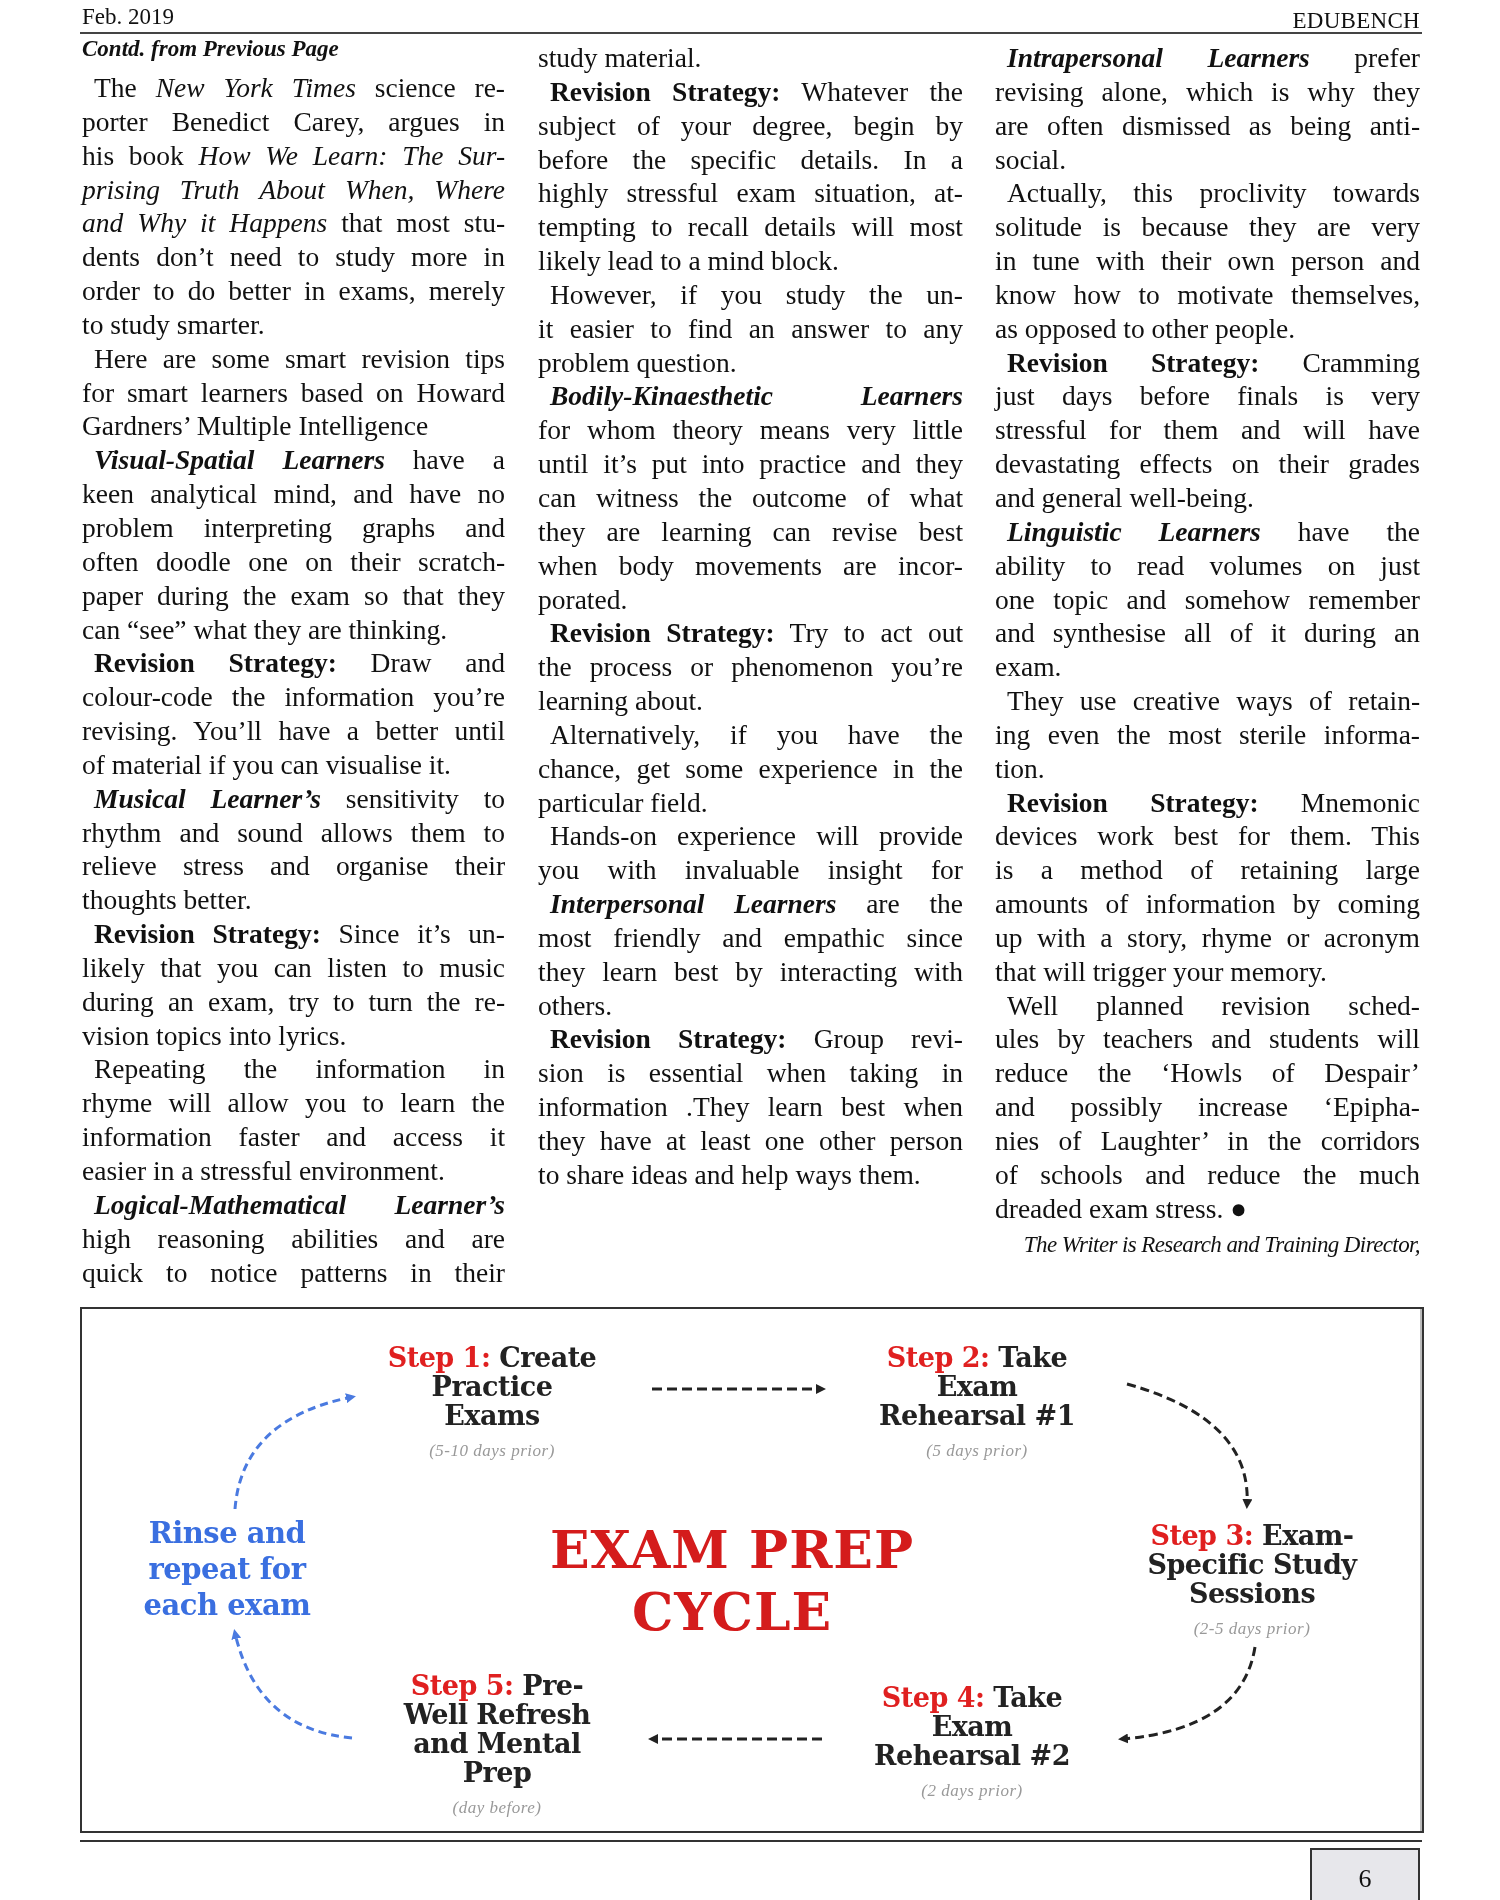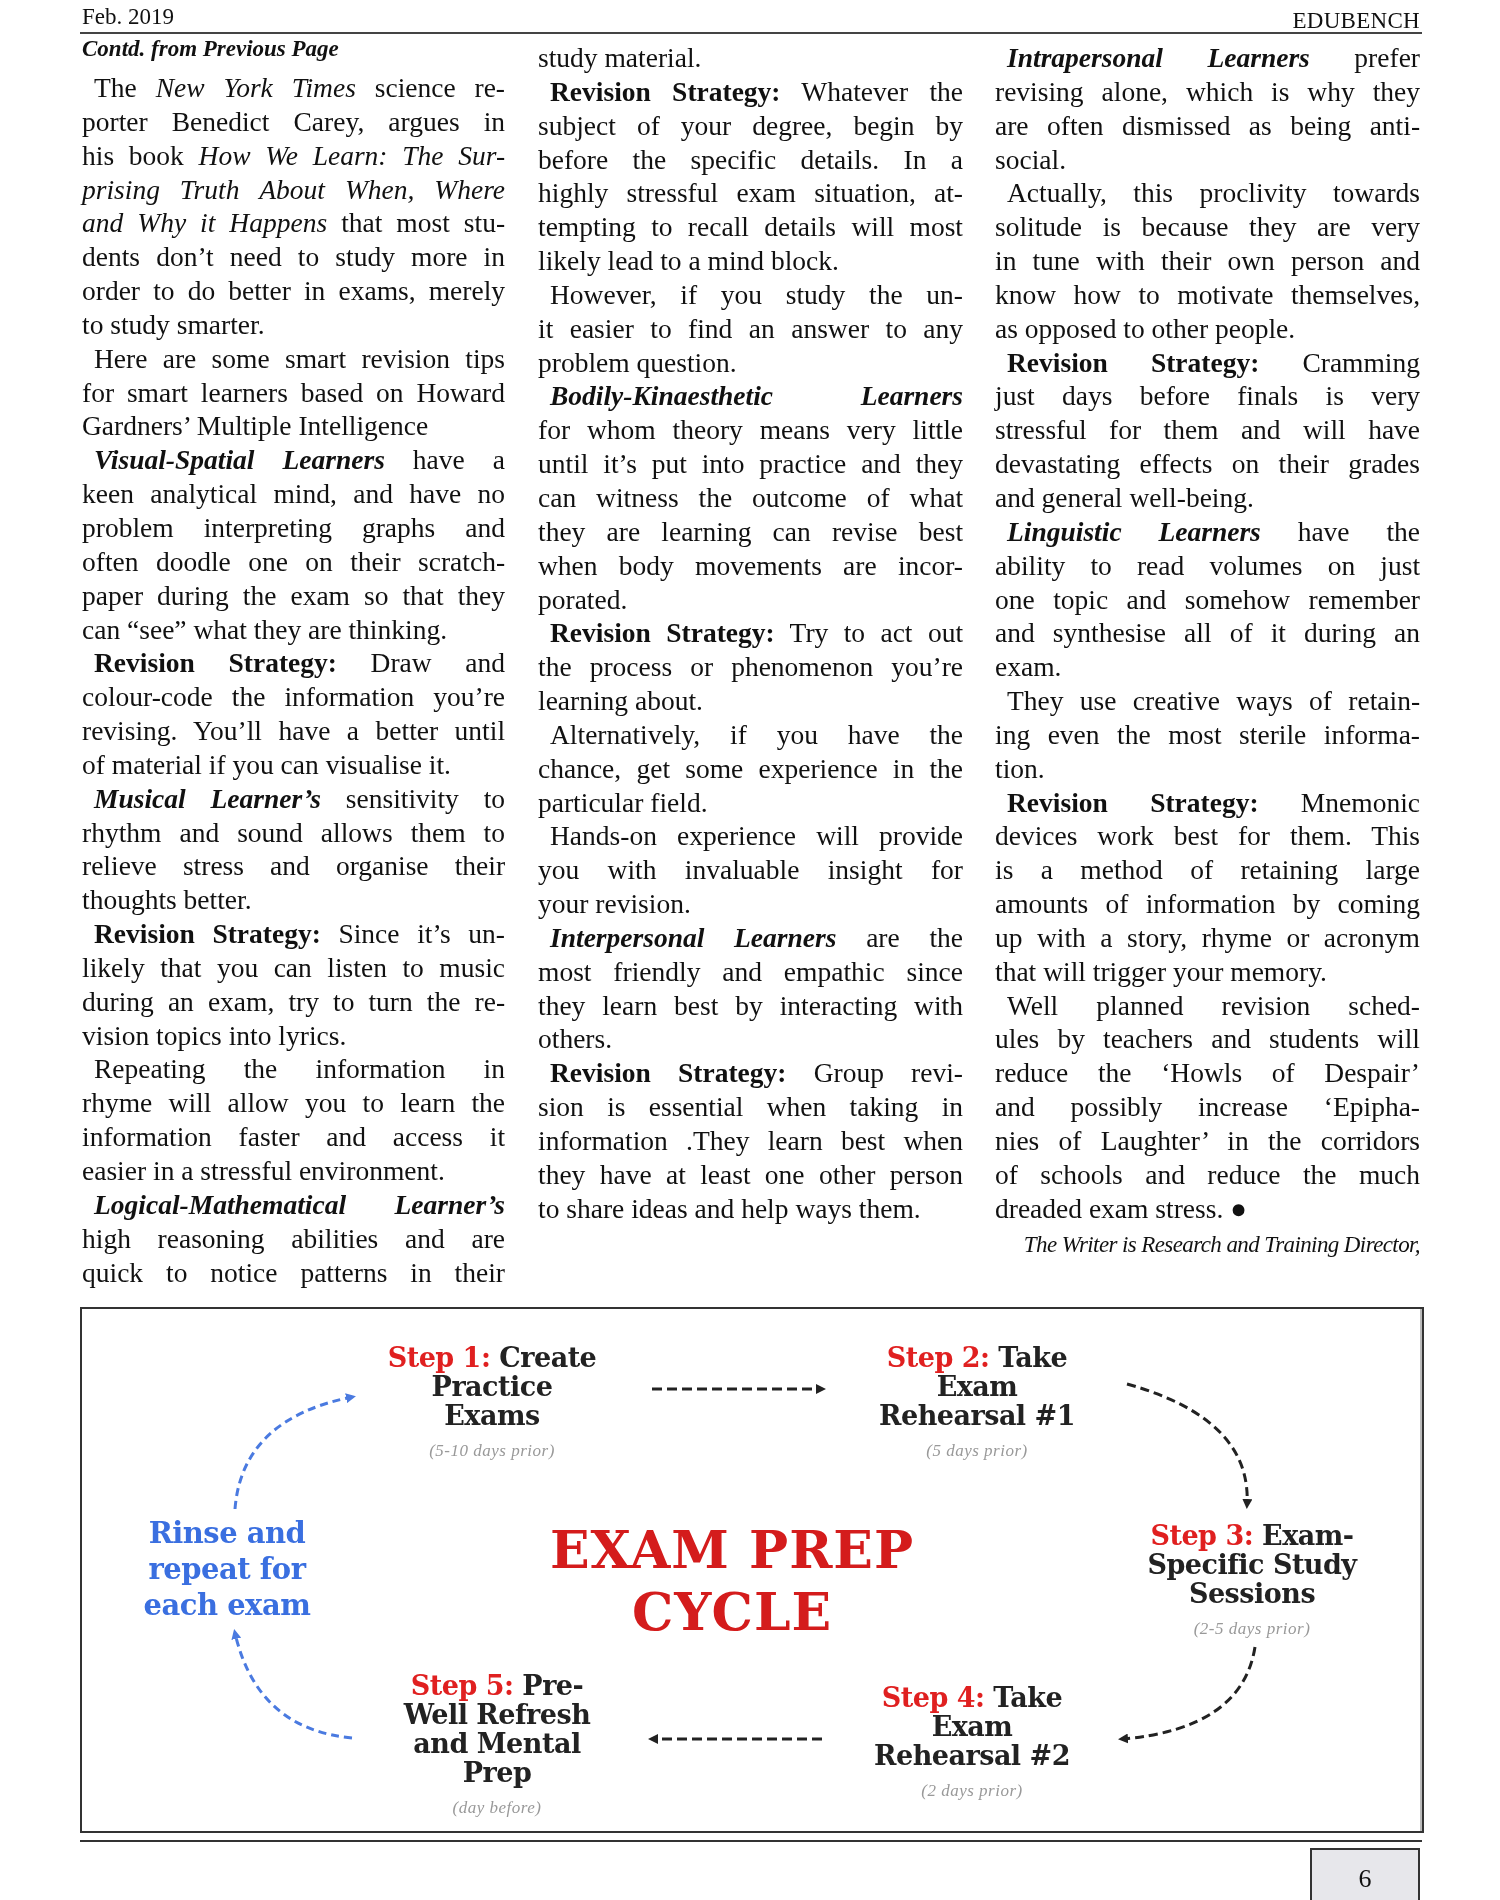--- a/index.html
+++ b/index.html
@@ -106,21 +106,20 @@
     <span class="ln" style="white-space: normal;"><span style="white-space: nowrap;">when</span> <span style="white-space: nowrap;">body</span> <span style="white-space: nowrap;">movements</span> <span style="white-space: nowrap;">are</span> <span style="white-space: nowrap;">incor-</span></span>
     <span class="ln last" style="white-space: normal;"><span style="white-space: nowrap;">porated.</span></span>
     <span class="ln ind" style="white-space: normal;"><span class="b" style="white-space: nowrap;">Revision</span> <span class="b" style="white-space: nowrap;">Strategy:</span> <span style="white-space: nowrap;">Try</span> <span style="white-space: nowrap;">to</span> <span style="white-space: nowrap;">act</span> <span style="white-space: nowrap;">out</span></span>
     <span class="ln" style="white-space: normal;"><span style="white-space: nowrap;">the</span> <span style="white-space: nowrap;">process</span> <span style="white-space: nowrap;">or</span> <span style="white-space: nowrap;">phenomenon</span> <span style="white-space: nowrap;">you’re</span></span>
     <span class="ln last" style="white-space: normal;"><span style="white-space: nowrap;">learning</span> <span style="white-space: nowrap;">about.</span></span>
     <span class="ln ind" style="white-space: normal;"><span style="white-space: nowrap;">Alternatively,</span> <span style="white-space: nowrap;">if</span> <span style="white-space: nowrap;">you</span> <span style="white-space: nowrap;">have</span> <span style="white-space: nowrap;">the</span></span>
     <span class="ln" style="white-space: normal;"><span style="white-space: nowrap;">chance,</span> <span style="white-space: nowrap;">get</span> <span style="white-space: nowrap;">some</span> <span style="white-space: nowrap;">experience</span> <span style="white-space: nowrap;">in</span> <span style="white-space: nowrap;">the</span></span>
     <span class="ln last" style="white-space: normal;"><span style="white-space: nowrap;">particular</span> <span style="white-space: nowrap;">field.</span></span>
     <span class="ln ind" style="white-space: normal;"><span style="white-space: nowrap;">Hands-on</span> <span style="white-space: nowrap;">experience</span> <span style="white-space: nowrap;">will</span> <span style="white-space: nowrap;">provide</span></span>
     <span class="ln" style="white-space: normal;"><span style="white-space: nowrap;">you</span> <span style="white-space: nowrap;">with</span> <span style="white-space: nowrap;">invaluable</span> <span style="white-space: nowrap;">insight</span> <span style="white-space: nowrap;">for</span></span>
-    <span class="ln last" style="white-space: normal;"><span style="white-space: nowrap;">your</span> <span style="white-space: nowrap;">revision.</span></span>
     <span class="ln ind" style="white-space: normal;"><span class="bi" style="white-space: nowrap;">Interpersonal</span> <span class="bi" style="white-space: nowrap;">Learners</span> <span style="white-space: nowrap;">are</span> <span style="white-space: nowrap;">the</span></span>
     <span class="ln" style="white-space: normal;"><span style="white-space: nowrap;">most</span> <span style="white-space: nowrap;">friendly</span> <span style="white-space: nowrap;">and</span> <span style="white-space: nowrap;">empathic</span> <span style="white-space: nowrap;">since</span></span>
     <span class="ln" style="white-space: normal;"><span style="white-space: nowrap;">they</span> <span style="white-space: nowrap;">learn</span> <span style="white-space: nowrap;">best</span> <span style="white-space: nowrap;">by</span> <span style="white-space: nowrap;">interacting</span> <span style="white-space: nowrap;">with</span></span>
     <span class="ln last" style="white-space: normal;"><span style="white-space: nowrap;">others.</span></span>
     <span class="ln ind" style="white-space: normal;"><span class="b" style="white-space: nowrap;">Revision</span> <span class="b" style="white-space: nowrap;">Strategy:</span> <span style="white-space: nowrap;">Group</span> <span style="white-space: nowrap;">revi-</span></span>
     <span class="ln" style="white-space: normal;"><span style="white-space: nowrap;">sion</span> <span style="white-space: nowrap;">is</span> <span style="white-space: nowrap;">essential</span> <span style="white-space: nowrap;">when</span> <span style="white-space: nowrap;">taking</span> <span style="white-space: nowrap;">in</span></span>
     <span class="ln" style="white-space: normal;"><span style="white-space: nowrap;">information</span> <span style="white-space: nowrap;">.They</span> <span style="white-space: nowrap;">learn</span> <span style="white-space: nowrap;">best</span> <span style="white-space: nowrap;">when</span></span>
     <span class="ln" style="white-space: normal;"><span style="white-space: nowrap;">they</span> <span style="white-space: nowrap;">have</span> <span style="white-space: nowrap;">at</span> <span style="white-space: nowrap;">least</span> <span style="white-space: nowrap;">one</span> <span style="white-space: nowrap;">other</span> <span style="white-space: nowrap;">person</span></span>
     <span class="ln last" style="white-space: normal;"><span style="white-space: nowrap;">to</span> <span style="white-space: nowrap;">share</span> <span style="white-space: nowrap;">ideas</span> <span style="white-space: nowrap;">and</span> <span style="white-space: nowrap;">help</span> <span style="white-space: nowrap;">ways</span> <span style="white-space: nowrap;">them.</span></span>
   </div>

